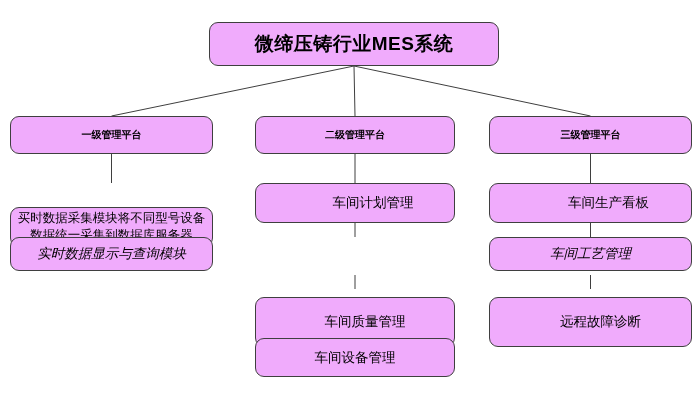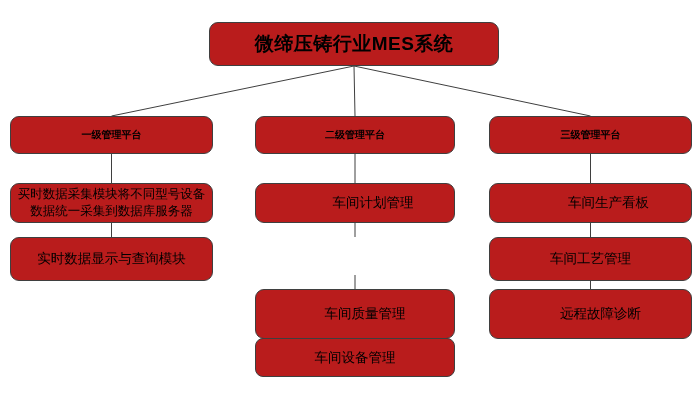--- a/index.html
+++ b/index.html
@@ -16,47 +16,48 @@
     position: absolute;
     left: 0; top: 0;
     width: 700px; height: 400px;
     pointer-events: none;
   }
   .box {
     position: absolute;
     box-sizing: border-box;
     border: 1px solid #3f3f3f;
     border-radius: 9px;
-    background: #b91c1c;
+    background: #f0abfc;
     display: flex;
     align-items: center;
     justify-content: center;
     text-align: center;
   }
   .root {
     left: 209px; top: 22px; width: 290px; height: 44px;
     font-size: 19px; font-weight: bold;
     letter-spacing: 0.5px;
   }
   .header {
     top: 116px; height: 38px;
     font-size: 10px; font-weight: bold;
   }
   .child { font-size: 13.5px; font-weight: normal; }
   .c1 { left: 10px;  width: 203px; }
   .c2 { left: 255px; width: 200px; }
   .c3 { left: 489px; width: 203px; }
   .row1 { top: 183px; height: 40px; padding-left: 36px; }
-  .row2 { top: 237px; height: 44px; }
-  .row3 { top: 289px; height: 50px; padding-left: 20px; }
-  .row4 { top: 338px; height: 39px; border-radius: 8px; }
+  .row2 { top: 237px; height: 34px; font-style: italic; }
+  .row3 { top: 297px; height: 50px; padding-left: 20px; }
+  .row4 { top: 338px; height: 39px; }
   .multiline {
     font-size: 12.5px;
     line-height: 1.4;
     padding: 0 4px;
+    margin-top: 24px;
   }
 </style>
 </head>
 <body>
 
 <div class="canvas">
 
   <svg class="connectors" viewBox="0 0 700 400" xmlns="http://www.w3.org/2000/svg">
 
     <line x1="354" y1="66" x2="111.5" y2="116" stroke="#3f3f3f" stroke-width="1"></line>

